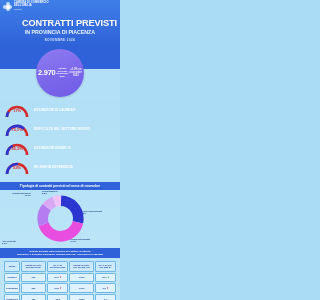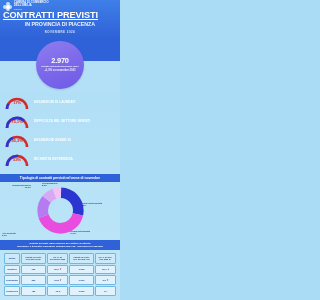--- a/index.html
+++ b/index.html
@@ -35,25 +35,24 @@
   .logo-mark .p2 { left: 0; top: 2.5px; }
   .logo-mark .p3 { left: 5px; top: 2.5px; }
   .logo-mark .p4 { left: 2.5px; top: 5px; }
   .logo-mark .pc { left: 2.5px; top: 2.5px; background: #ffffff; width: 4px; height: 4px; }
   .logo-text { color: #ffffff; line-height: 1.15; }
   .logo-text .l1 { font-size: 2.6px; letter-spacing: .15px; font-weight: 700; }
   .logo-text .l2 { font-size: 2.6px; letter-spacing: .15px; font-weight: 700; }
   .logo-text .l3 { font-size: 1.9px; opacity: .85; }
 
   .title {
-    text-align: left; color: #ffffff;
+    text-align: right; color: #ffffff;
     font-weight: 800; font-size: 9.2px; line-height: 1.02;
-    letter-spacing: -0.1px; margin-top: 0;
+    letter-spacing: -0.1px; margin-top: 8px;
     text-shadow: 0 0 1px rgba(0,0,0,.15);
-    text-decoration: underline;
   }
   .subtitle {
     text-align: center; color: #eaf3ff;
     font-weight: 700; font-size: 5.3px; line-height: 1.1;
     margin-top: 1.5px; letter-spacing: -0.05px;
   }
   .period {
     text-align: center; color: #cfe2fb;
     font-weight: 600; font-size: 2.9px; letter-spacing: .5px;
     margin-top: 2px;
@@ -62,21 +61,21 @@
   
   .stats {
     display: flex; justify-content: center; gap: 6px;
     padding: 3px 4px 4px 4px;
     background: linear-gradient(180deg,#2f62d8 0%,#2f62d8 42%,#b3e0f6 42%,#b3e0f6 100%);
   }
   .bubble {
     width: 48px; height: 48px; border-radius: 50%;
     background: linear-gradient(160deg,#8f7df0 0%,#7b67ea 55%,#6f5ce6 100%);
     color: #ffffff; text-align: center;
-    display: flex; flex-direction: column; align-items: center; justify-content: center;
+    display: flex; flex-direction: row; align-items: center; justify-content: center;
     padding: 2px;
     box-shadow: 0 1px 2px rgba(0,0,0,.14);
   }
   .bubble .big { font-size: 7.4px; font-weight: 800; line-height: 1; letter-spacing: -0.2px; }
   .bubble .desc { font-size: 2.5px; line-height: 1.12; margin-top: 1.5px; font-weight: 600; }
   .bubble .delta { font-size: 2.6px; line-height: 1.12; margin-top: 1.5px; font-weight: 700; color: #f2ecff; }
 
   
   .gauges { padding: 2px 4px 3px 4px; }
   .gauge-row { display: flex; align-items: center; gap: 4px; margin-bottom: 3px; }

